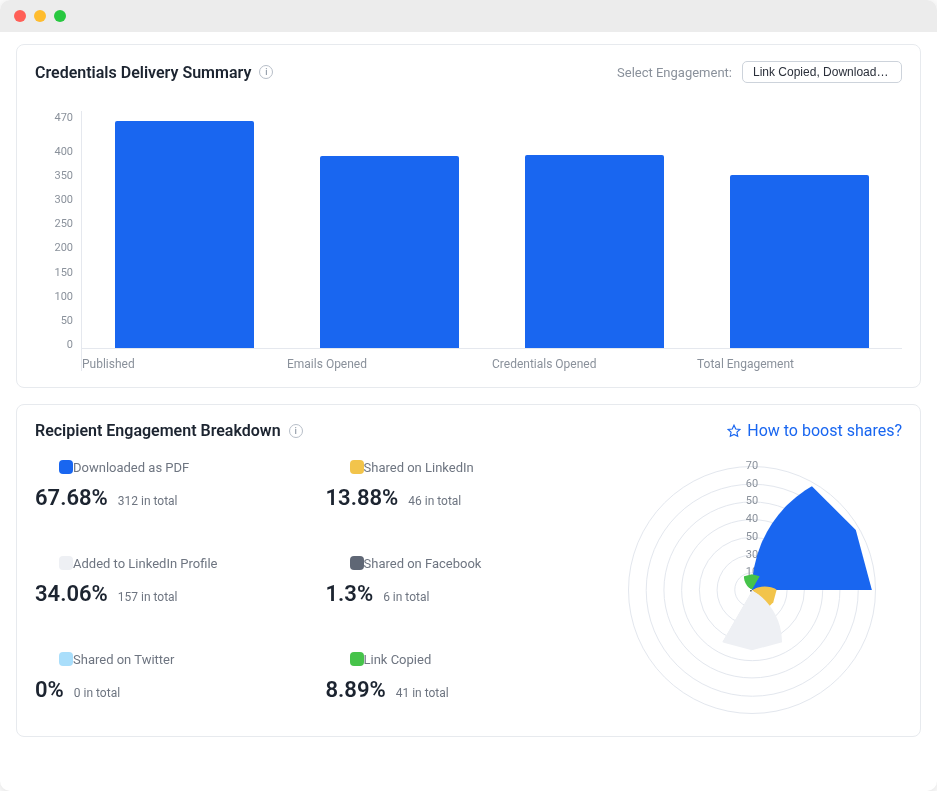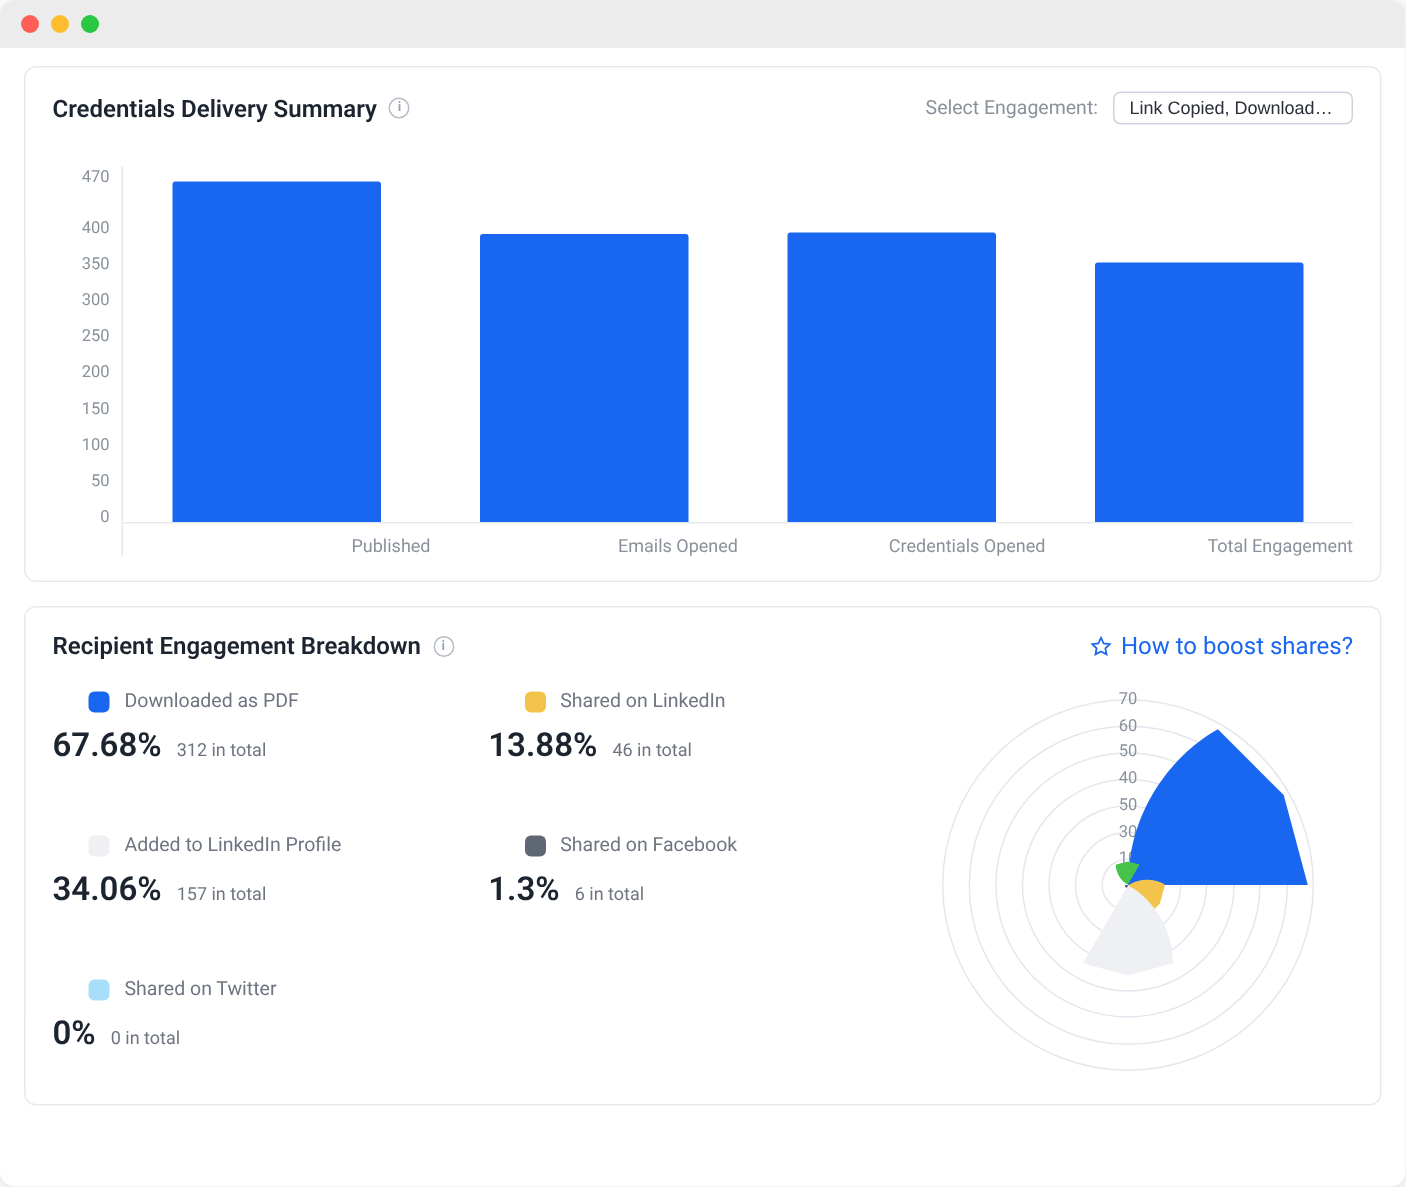--- a/index.html
+++ b/index.html
@@ -108,38 +108,38 @@
     width: 68%;
     background: #1966f0;
     border-radius: 2px 2px 0 0;
   }
   .x-axis {
     position: absolute;
     left: 0; right: 0; bottom: 0;
     display: flex;
   }
   .x-label {
-    flex: 1; text-align: right;
+    flex: 1; text-align: left;
     font-size: 12px; color: #8a919b; margin-top: 17px;
   }
 
   
   .breakdown-body {
     display: flex;
     margin-top: 20px;
     gap: 10px;
   }
   .stat-grid {
     flex: 1;
     display: grid;
     grid-template-columns: 1fr 1fr;
     row-gap: 28px;
     column-gap: 24px;
   }
-  .stat-head { display: flex; align-items: flex-end; gap: 10px; padding-left: 24px; }
+  .stat-head { display: flex; align-items: flex-start; gap: 0; padding-left: 24px; }
   .swatch { width: 14px; height: 14px; border-radius: 4px; }
   .stat-name { font-size: 13px; color: #6e7581; }
   .stat-values { display: flex; align-items: baseline; gap: 10px; margin-top: 10px; }
   .stat-percent { font-size: 22px; font-weight: 600; color: #1c2430; }
   .stat-total   { font-size: 12px; color: #6e7581; }
 
   .boost-link { display:flex; align-items:center; gap:6px; color:#1966f0; font-size:16px; text-decoration:none; }
   .star-icon svg { display:block; }
 
   
@@ -286,20 +286,30 @@
             </div>
           </div>
           <div>
             <div class="stat-head">
               <span class="swatch" style="background:#a9defb"></span>
               <span class="stat-name">Shared on Twitter</span>
             </div>
             <div class="stat-values">
               <span class="stat-percent">0%</span>
               <span class="stat-total">0 in total</span>
+            </div>
+          </div>
+          <div>
+            <div class="stat-head">
+              <span class="swatch" style="background:#46c34a"></span>
+              <span class="stat-name">Link Copied</span>
+            </div>
+            <div class="stat-values">
+              <span class="stat-percent">8.89%</span>
+              <span class="stat-total">41 in total</span>
             </div>
           </div>
         </div>
       <div class="radar-wrap">
         <div class="radar" id="radar">
             <div class="ring" style="width: 35.4286px; height: 35.4286px;"></div>
             <div class="radar-tick" style="top: 105.286px;">10</div>
             <div class="ring" style="width: 70.8571px; height: 70.8571px;"></div>
             <div class="radar-tick" style="top: 87.5714px;">30</div>
             <div class="ring" style="width: 106.286px; height: 106.286px;"></div>

